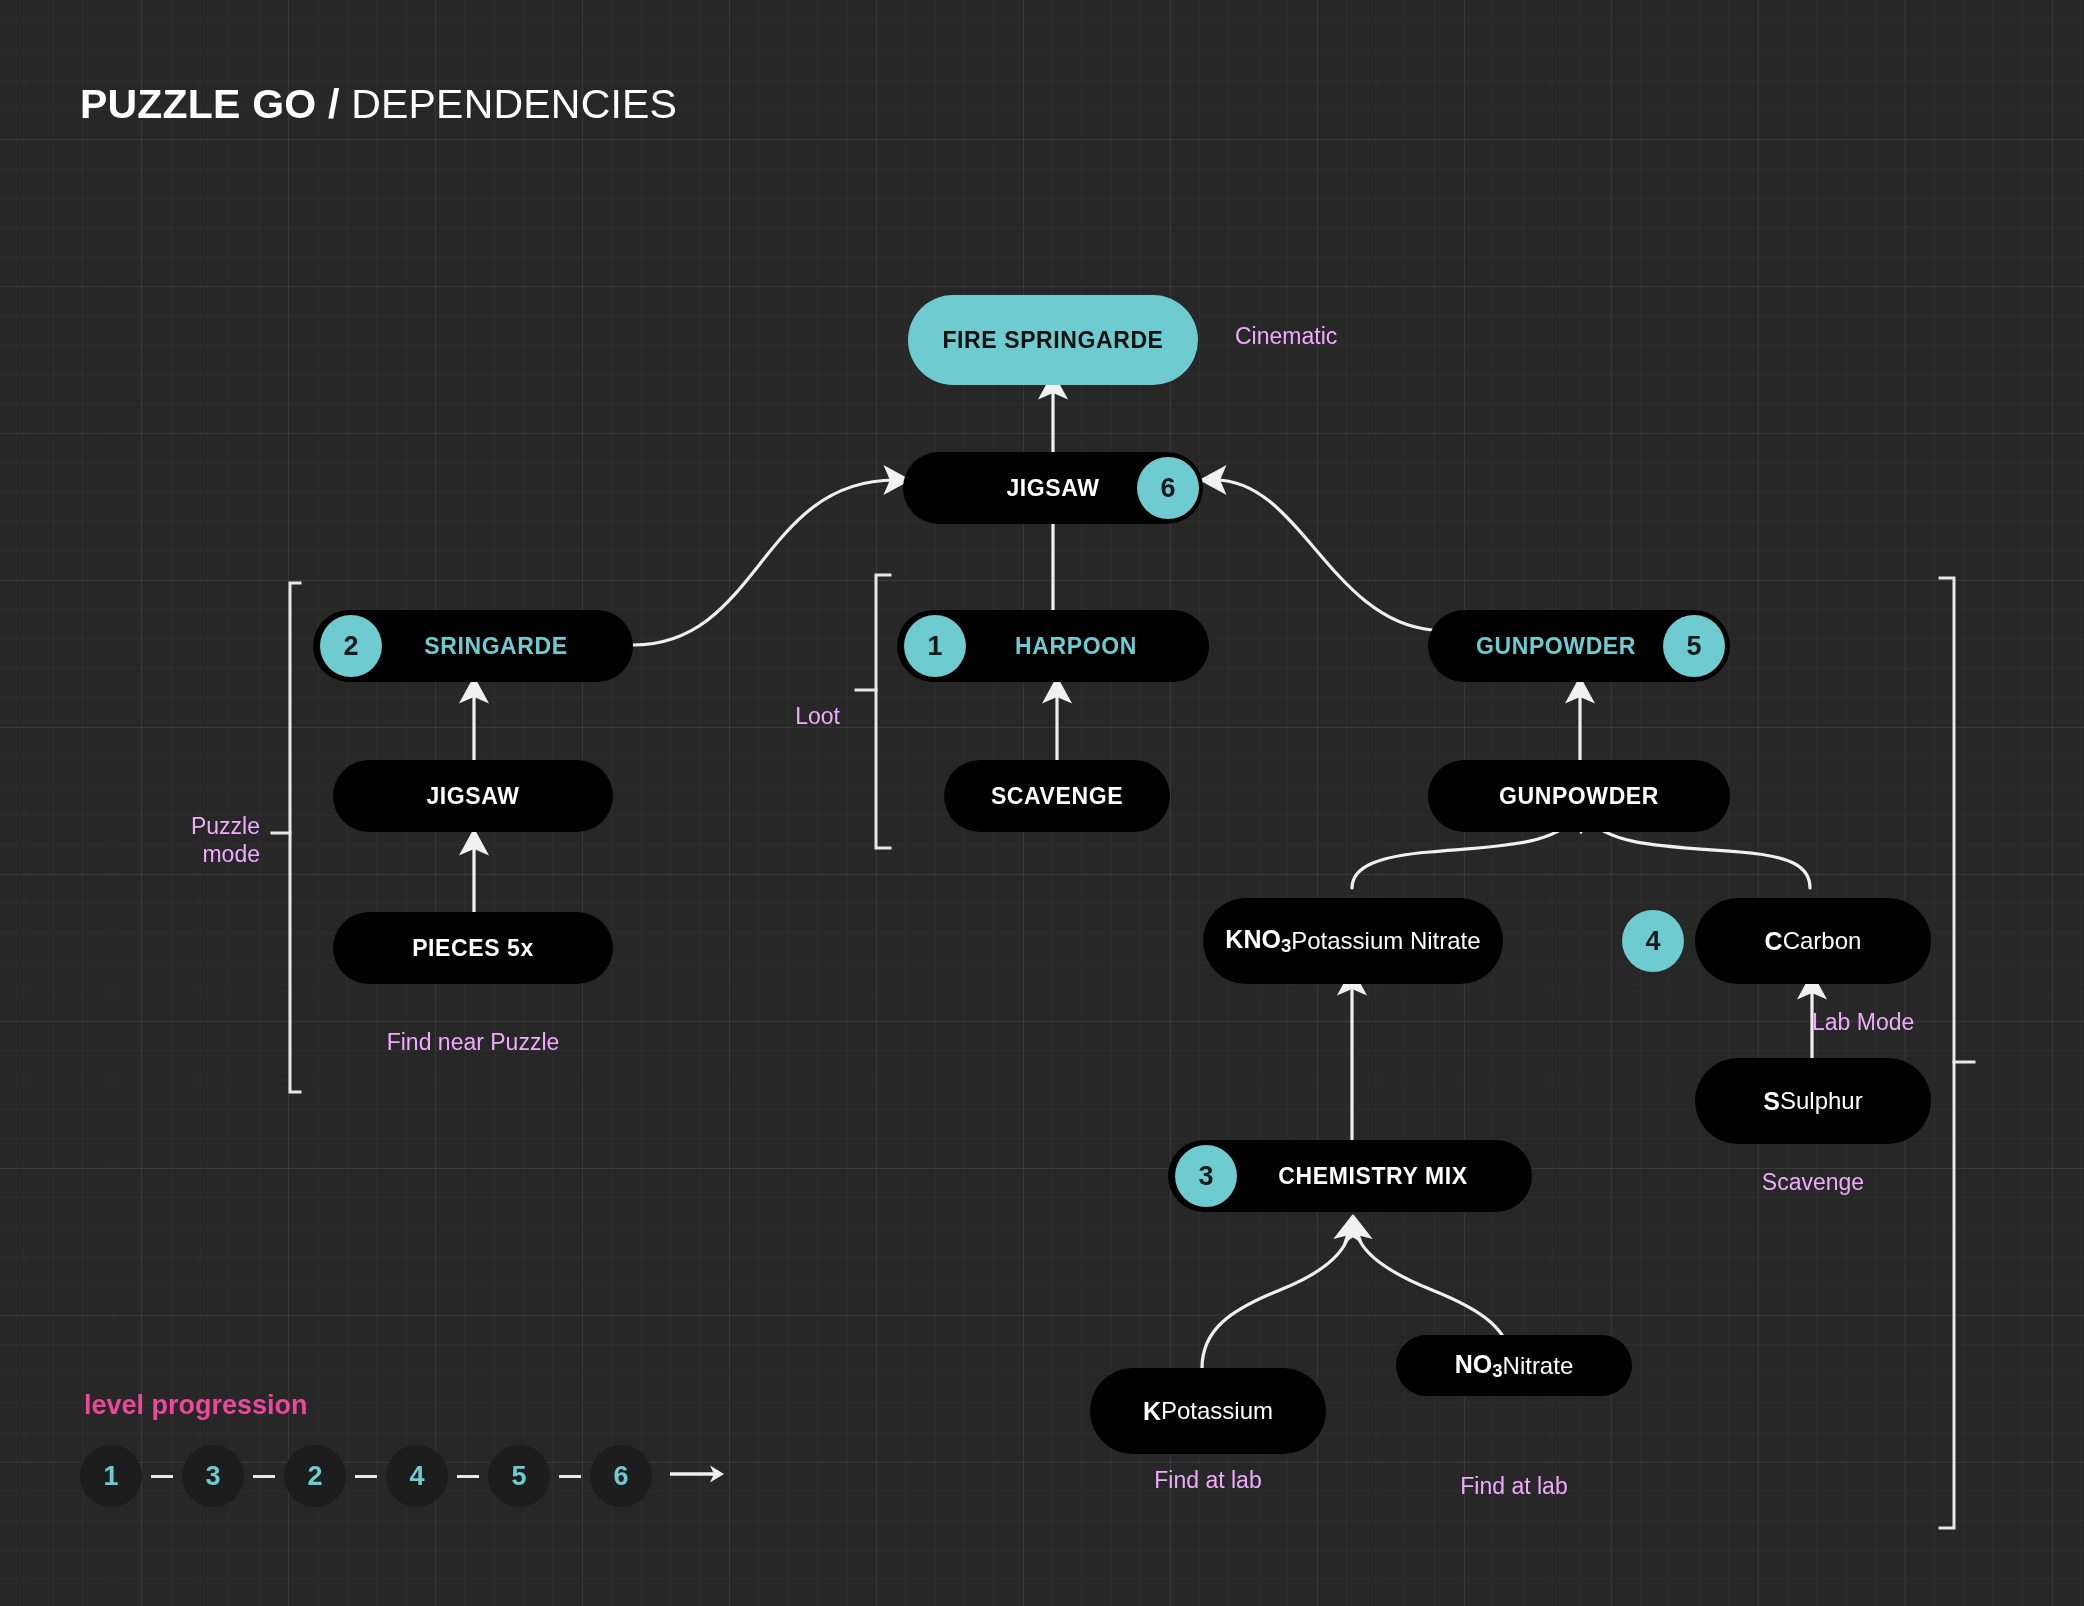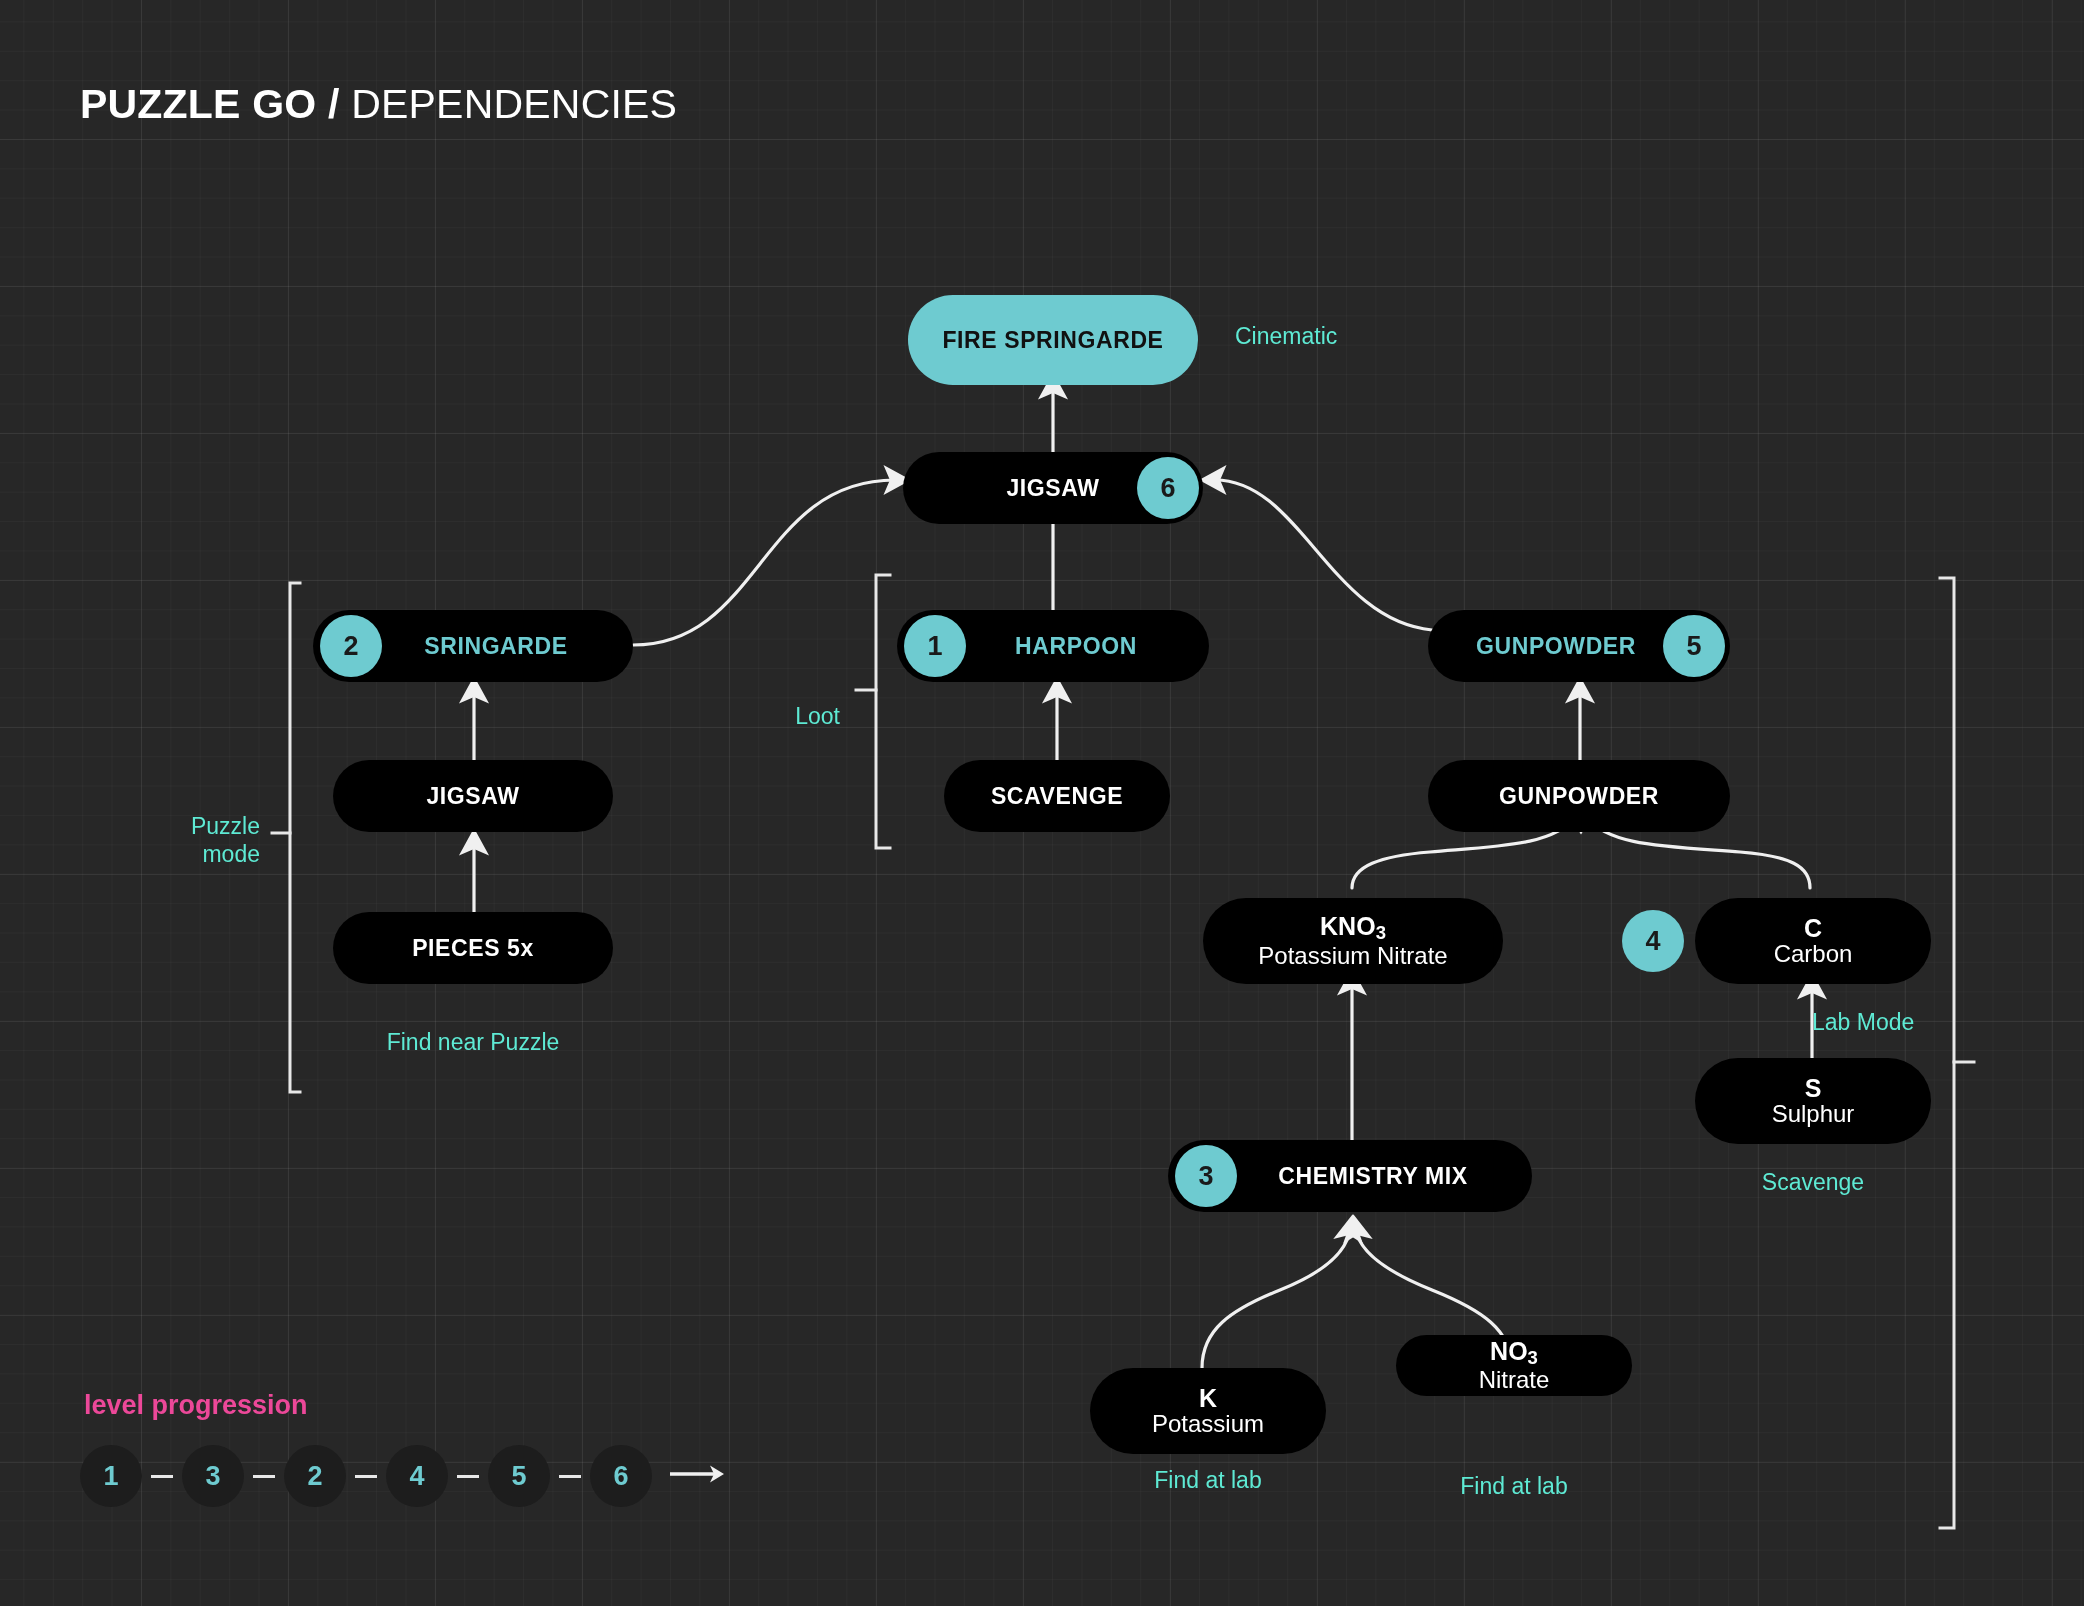--- a/index.html
+++ b/index.html
@@ -45,38 +45,38 @@
     display:flex;align-items:center;justify-content:center;
     color:#ffffff;
     text-align:center;
     box-sizing:border-box;
     z-index:4;
   }
   .node .lbl{font-weight:bold;font-size:23px;letter-spacing:.6px;}
   .node.teal-text .lbl{color:#6ecbd0;}
   .node.teal-fill{background:#6ecbd0;}
   .node.teal-fill .lbl{color:#111111;}
-  .node.two-line{flex-direction:column;justify-content:center;line-height:1.04;text-align:right;}
+  .node.two-line{justify-content:center;line-height:1.04;text-align:right;}
   .node.two-line .sym{font-weight:bold;font-size:25px;}
   .node.two-line .sub{font-weight:normal;font-size:24px;margin-top:1px;}
   .sub3{font-size:.74em;vertical-align:-.22em;font-weight:bold;}
 
   
   .badge{
     position:absolute;
     width:62px;height:62px;border-radius:50%;
     background:#6ecbd0;color:#1a1a1a;
     display:flex;align-items:center;justify-content:center;
     font-weight:bold;font-size:27px;
     z-index:6;
   }
 
   
   .anno{
-    position:absolute;color:#5eead4;font-size:23px;line-height:1.22;
+    position:absolute;color:#f0abfc;font-size:23px;line-height:1.22;
     white-space:pre-line;z-index:5;
   }
   .anno.center{text-align:center;}
   .anno.right{text-align:right;}
 
   
   #legend-title{
     position:absolute;left:84px;top:1390px;
     color:#ec4899;font-weight:bold;font-size:27px;
   }

